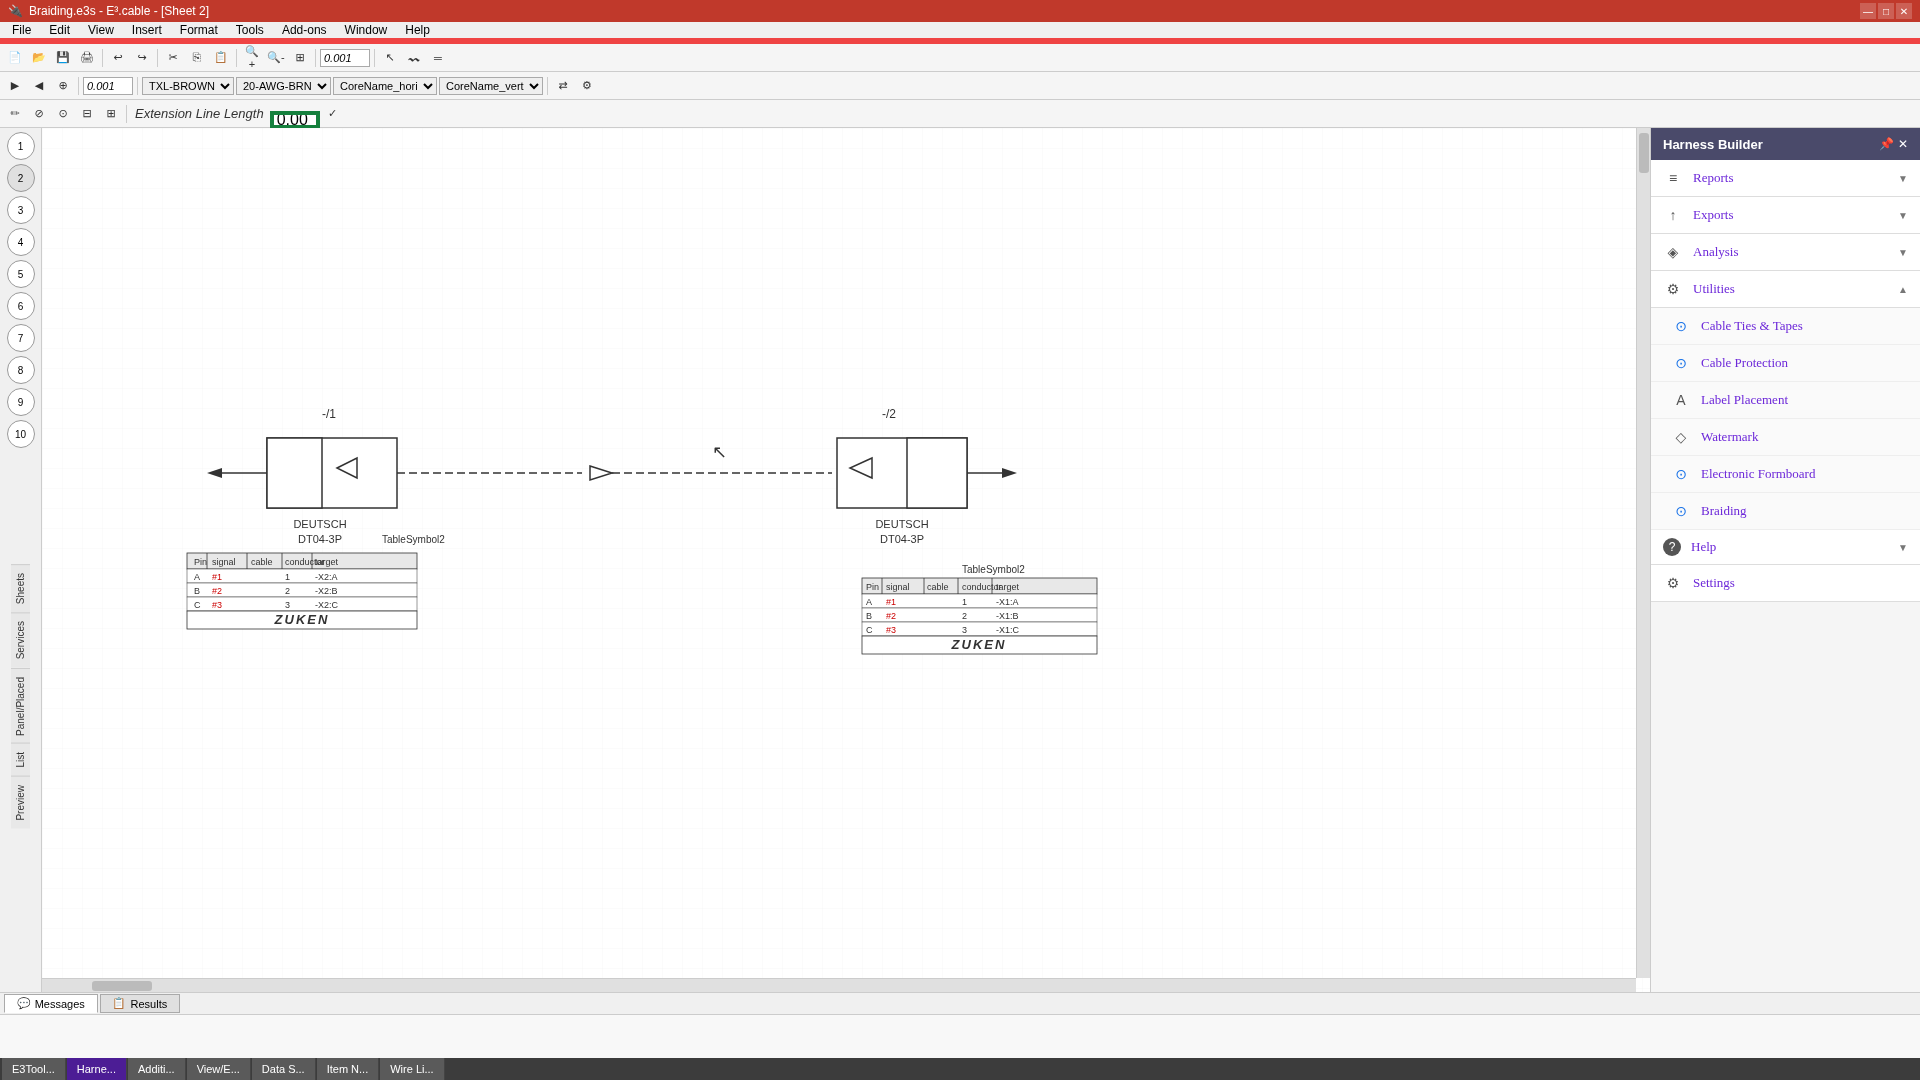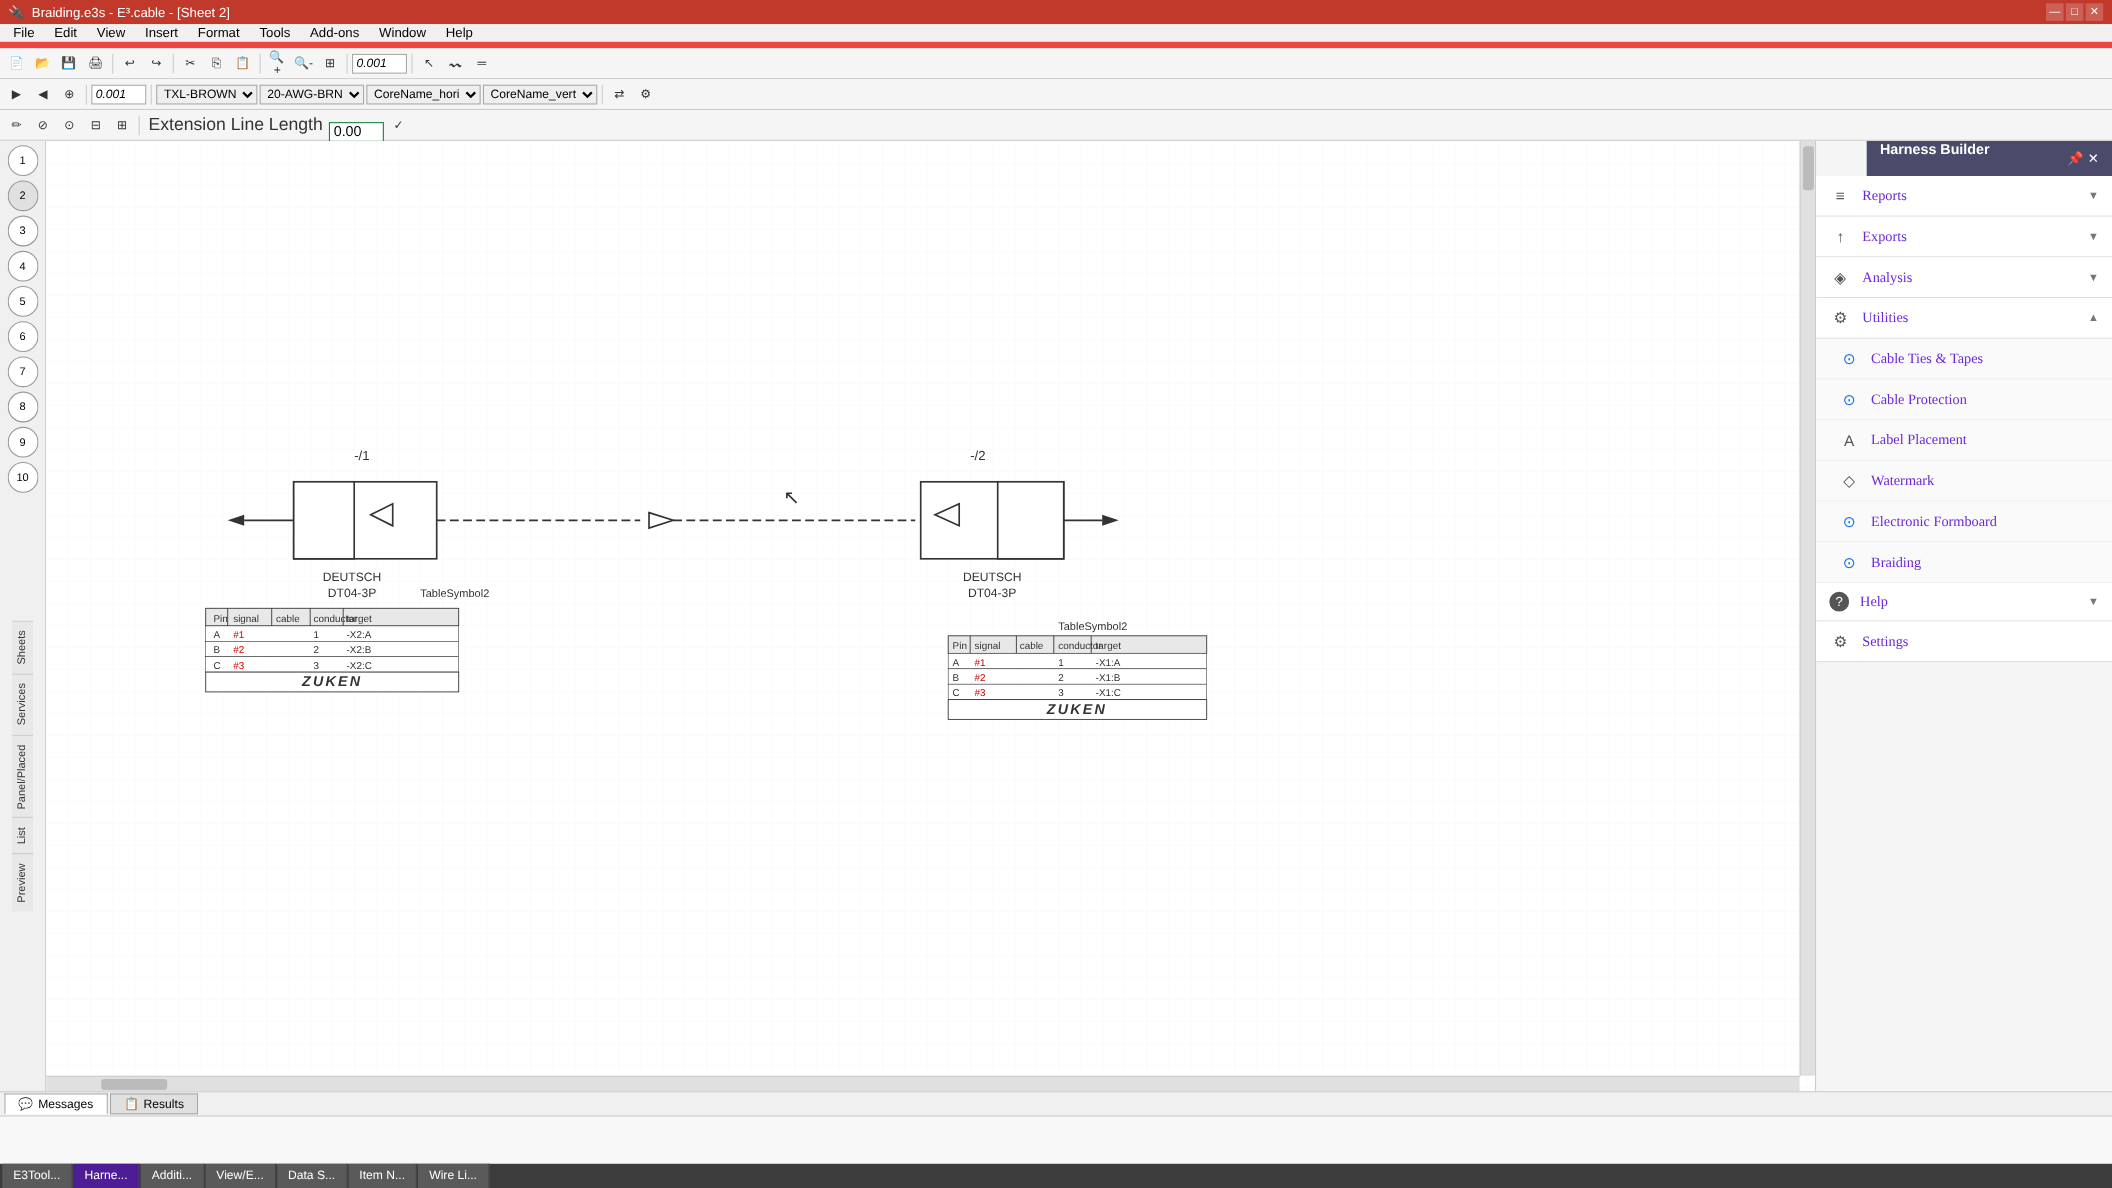--- a/index.html
+++ b/index.html
@@ -107,26 +107,26 @@
       flex-direction: column;
       overflow-y: auto;
     }
 
     
     #harness-header {
       height: 32px;
       background: #4a4a6a;
       color: white;
       display: flex;
-      padding: 0 12px;
+      align-items: center;
+      padding: 12px 12px;
       justify-content: space-between;
       font-size: 13px;
       font-weight: bold;
       flex-shrink: 0;
-      margin-left: 46px;
     }
 
     
     .panel-item {
       display: flex;
       align-items: center;
       padding: 8px 12px;
       border-bottom: 1px solid #ddd;
       cursor: pointer;
       background: white;
@@ -243,29 +243,30 @@
       display: flex;
       align-items: center;
       height: 28px;
       background: #f5f5f5;
       border-bottom: 1px solid #ccc;
       padding: 2px 4px;
       gap: 2px;
     }
 
     .ext-line-label {
-      font-size: 16px;
+      font-size: 13px;
       padding: 0 4px;
       color: #333;
+      font-style: italic;
     }
     .ext-line-input {
       width: 50px;
       height: 18px;
-      border: 1px solid #15803d;
-      font-size: 13px;
+      border: 4px solid #15803d;
+      font-size: 16px;
       padding: 0 3px;
       margin-top: 12px;
     }
 
     .main-container {
       display: flex;
       flex-direction: column;
       height: 100%;
     }
     .canvas-and-right {

